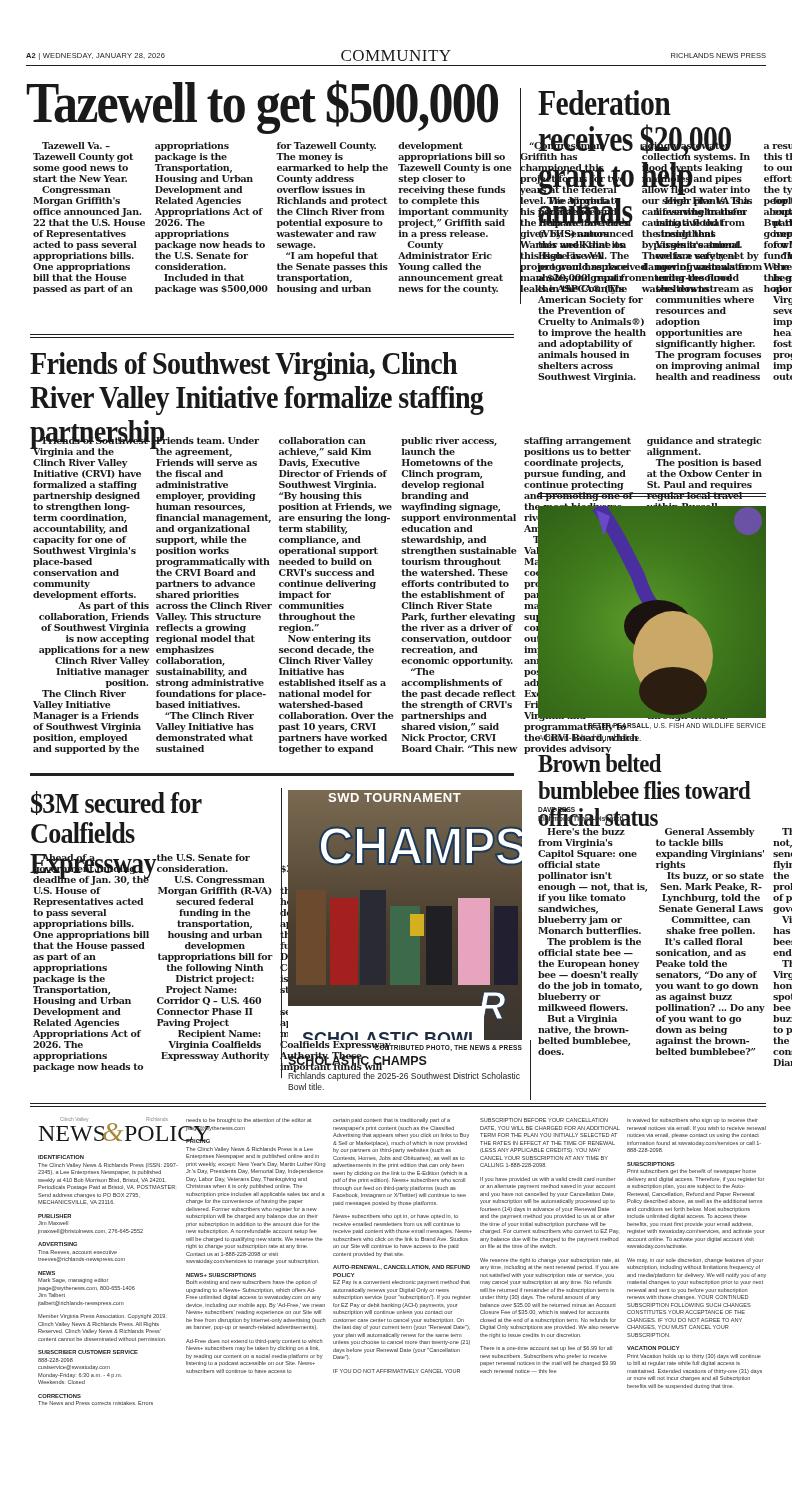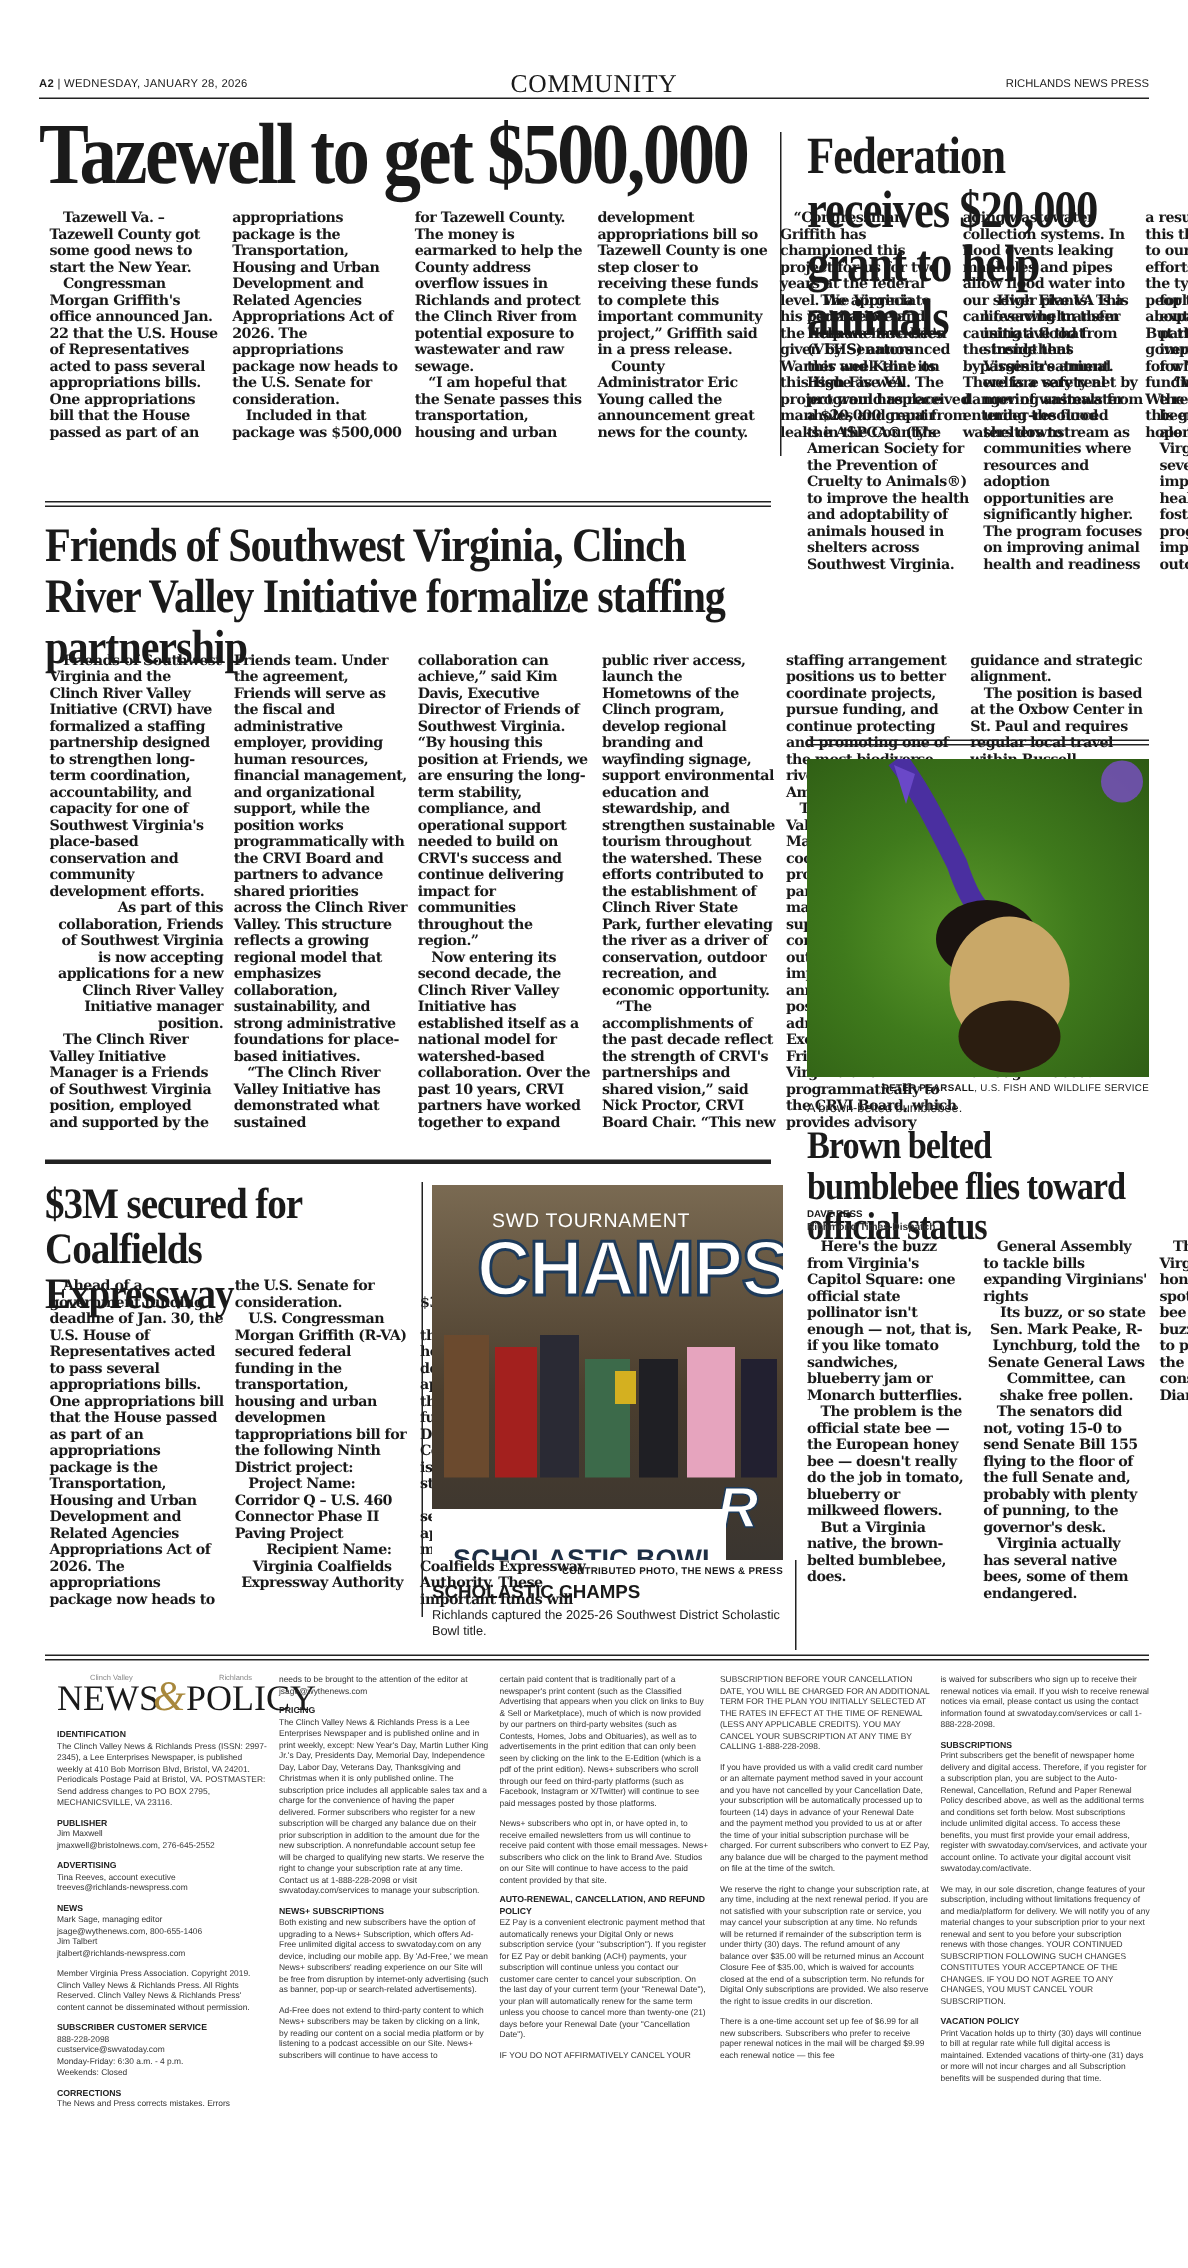--- a/index.html
+++ b/index.html
@@ -84,42 +84,43 @@
 
 <h2 class="abs" style="left:538px;top:750px;width:250px;font-size:26px;line-height:27px;transform:scaleX(.88);transform-origin:left">Brown belted bumblebee flies toward official status</h2>
 <div class="abs sans" style="left:538px;top:806px;font-size:6.5px;font-weight:bold">DAVE RESS</div>
 <div class="abs sans" style="left:538px;top:815px;font-size:6.8px;font-weight:bold;color:#333">Richmond Times-Dispatch</div>
 <div class="abs cols col" id="bee" style="left: 538px; top: 826px; width: 228px; height: 252px; grid-template-columns: 1fr 1fr 1fr; display: block; column-count: 2; column-gap: 7px; column-fill: auto;">
     <p style="font-weight: bold; font-size: 9.5px; line-height: 11px; text-align: left;">Here's the buzz from Virginia's Capitol Square: one official state pollinator isn't enough — not, that is, if you like tomato sandwiches, blueberry jam or Monarch butterflies.</p>
     <p style="font-weight: bold; font-size: 9.5px; line-height: 11px; text-align: left;">The problem is the official state bee — the European honey bee — doesn't really do the job in tomato, blueberry or milkweed flowers.</p>
     <p style="font-weight: bold; font-size: 9.5px; line-height: 11px; text-align: left;">But a Virginia native, the brown-belted bumblebee, does.</p>
     <p style="font-weight: bold; font-size: 9.5px; line-height: 11px; text-align: left;">General Assembly to tackle bills expanding Virginians' rights</p>
     <p style="font-weight: bold; font-size: 9.5px; line-height: 11px; text-align: center;">Its buzz, or so state Sen. Mark Peake, R-Lynchburg, told the Senate General Laws Committee, can shake free pollen.</p>
+    <p style="font-weight: bold; font-size: 9.5px; line-height: 11px; text-align: left;">It's called floral sonication, and as Peake told the senators, “Do any of you want to go down as against buzz pollination? ... Do any of you want to go down as being against the brown-belted bumblebee?”</p>
     <p style="font-weight: bold; font-size: 9.5px; line-height: 11px; text-align: left;">The senators did not, voting 15-0 to send Senate Bill 155 flying to the floor of the full Senate and, probably with plenty of punning, to the governor's desk.</p>
     <p style="font-weight: bold; font-size: 9.5px; line-height: 11px; text-align: left;">Virginia actually has several native bees, some of them endangered.</p>
     <p style="font-weight: bold; font-size: 9.5px; line-height: 11px; text-align: left;">The Garden Club of Virginia hopes that honoring the easy-to-spot brown-belted bee will create some buzz around the need to protect them all, the club's conservation chair, Diane Thomas, said.</p>
   </div>
 
 <div class="abs hrule" style="left:30px;top:773px;width:484px"></div>
 
 <h2 class="abs" style="left:30px;top:788px;width:260px;font-size:29px;line-height:30px;transform:scaleX(.9);transform-origin:left">$3M secured for Coalfields Expressway</h2>
 <div class="abs cols col" id="coal" style="left: 33px; top: 852px; width: 240px; height: 220px; grid-template-columns: 1fr 1fr 1fr 1fr; display: block; column-count: 2; column-gap: 7px; column-fill: auto;">
     <p style="font-weight: bold; font-size: 9.5px; line-height: 11px; text-align: left;">Ahead of a government funding deadline of Jan. 30, the U.S. House of Representatives acted to pass several appropriations bills. One appropriations bill that the House passed as part of an appropriations package is the Transportation, Housing and Urban Development and Related Agencies Appropriations Act of 2026. The appropriations package now heads to the U.S. Senate for consideration.</p>
-    <p style="font-weight: bold; font-size: 9.5px; line-height: 11px; text-align: left;">U.S. Congressman Morgan Griffith (R-VA) secured federal funding in the transportation, housing and urban developmen tappropriations bill for the following Ninth District project:</p>
+    <p style="font-weight: bold; font-size: 9.5px; line-height: 11px; text-align: center;">U.S. Congressman Morgan Griffith (R-VA) secured federal funding in the transportation, housing and urban developmen tappropriations bill for the following Ninth District project:</p>
     <p style="font-weight: bold; font-size: 9.5px; line-height: 11px; text-align: left;">Project Name: Corridor Q – U.S. 460 Connector Phase II Paving Project</p>
     <p style="font-weight: bold; font-size: 9.5px; line-height: 11px; text-align: center;">Recipient Name: Virginia Coalfields Expressway Authority</p>
     <p style="font-weight: bold; font-size: 9.5px; line-height: 11px; text-align: left;">Amount Received: $3,000,000</p>
     <p style="font-weight: bold; font-size: 9.5px; line-height: 11px; text-align: left;">Following passage of the transportation, housing and urban development appropriations bill and the inclusion of federal funding for this Ninth District project, Congressman Griffith issued the following statement:</p>
     <p style="font-weight: bold; font-size: 9.5px; line-height: 11px; text-align: left;">“I am proud to help secure in this appropriations bill $3 million for the Virginia Coalfields Expressway Authority. These important funds will help the Authority construct additional lanes to approximately four miles of the Expressway.</p>
     <p style="font-weight: bold; font-size: 9.5px; line-height: 11px; text-align: left;">“I am hopeful that the Senate passes this transportation, housing and urban development appropriations bill so the Authority is one step closer to receiving these funds to complete this important community project.”</p>
   </div>
 <div class="abs vrule" style="left:281px;top:788px;height:290px"></div>
 
 <div class="abs photo" style="left:288px;top:790px;width:234px;height:250px;background:linear-gradient(#7a6a52,#4b3e2e 55%,#3a3530)">
-  <div class="abs sans" style="left:40px;top:16px;font-size:13px;font-weight:normal;color:#fff;letter-spacing:.5px">SWD TOURNAMENT</div>
+  <div class="abs sans" style="left:40px;top:0;font-size:13px;font-weight:bold;color:#fff;letter-spacing:.5px">SWD TOURNAMENT</div>
   <div class="abs sans" style="left:30px;top:26px;font-size:52px;font-weight:bold;color:#fff;letter-spacing:-1px;-webkit-text-stroke:2px #1d3a5a;transform:scaleX(.95);transform-origin:left">CHAMPS</div>
   <svg class="abs" style="left:0;top:90px" width="234" height="110" viewBox="0 0 234 110">
     <rect x="8" y="10" width="30" height="95" fill="#6b4a2e"></rect>
       <rect x="42" y="18" width="28" height="87" fill="#a3201e"></rect>
       <rect x="72" y="10" width="26" height="95" fill="#2a2a34"></rect>
       <rect x="102" y="26" width="30" height="79" fill="#3c6a4a"></rect>
       <rect x="138" y="26" width="26" height="79" fill="#1f1f24"></rect>
       <rect x="170" y="18" width="32" height="87" fill="#e6a4be"></rect>
       <rect x="206" y="26" width="24" height="79" fill="#222030"></rect>
     <rect x="122" y="34" width="14" height="22" fill="#d4b020"></rect>

